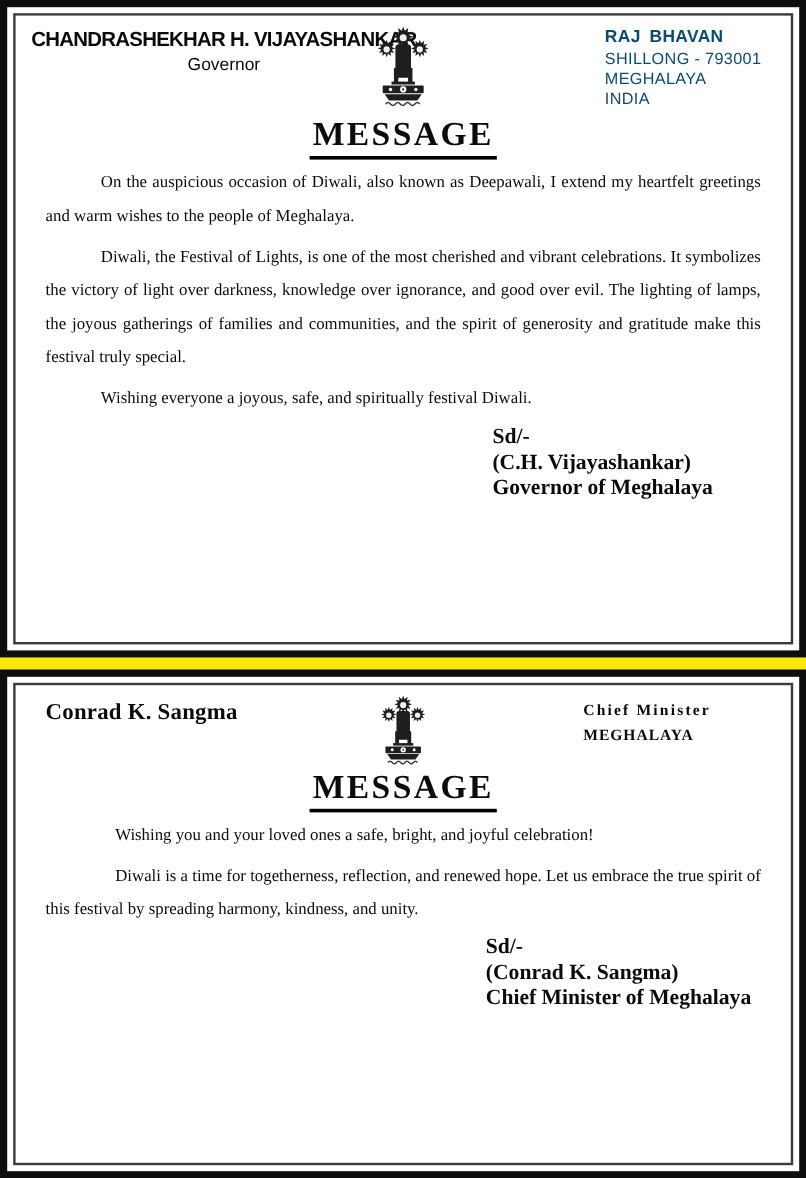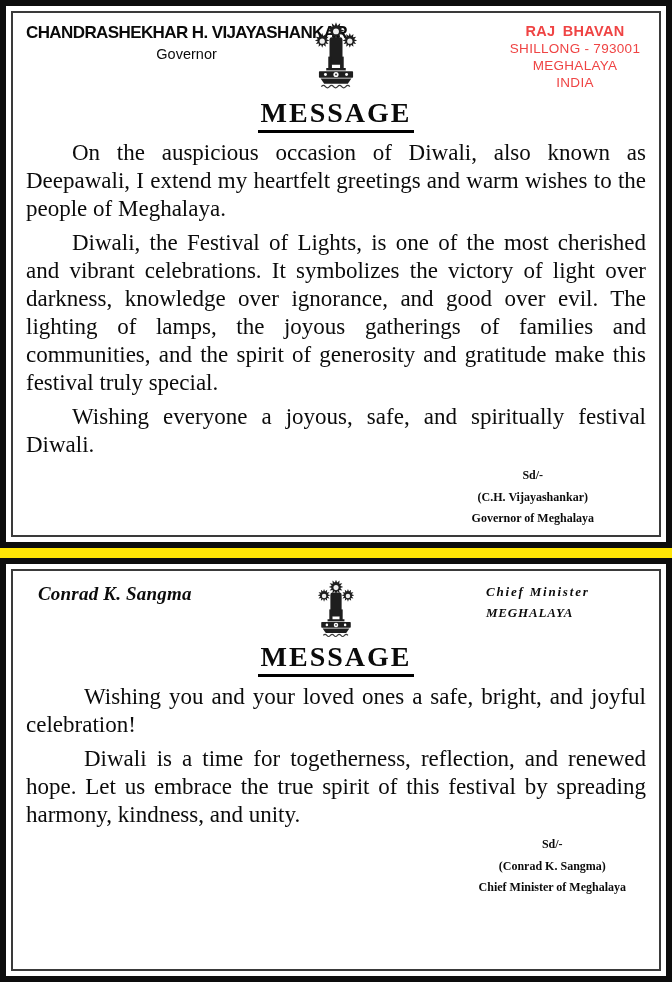--- a/index.html
+++ b/index.html
@@ -8,52 +8,52 @@
   .panel{box-sizing:border-box;background:#ffffff;border:6px solid #0d0d0d;}
   .p1{height:548px;}
   .divider{height:10px;background:#ffe505;}
   .p2{flex:1;}
   .inner{box-sizing:border-box;height:calc(100% - 10px);margin:5px;border:2px solid #3a3a3a;
          padding:2px 13px 4px;position:relative;overflow:hidden;background:#fff;}
 
   
   .hdr{position:relative;display:flex;align-items:flex-start;}
   .hdr1{min-height:78px;}
-  .hdr2{min-height:64px;font-style:italic;}
+  .hdr2{min-height:64px;}
   .hdr1-left{padding-top:8px;text-align:center;}
   .gov-name{font-family:"Liberation Sans", sans-serif;font-weight:bold;font-size:17px;
             letter-spacing:-0.6px;white-space:nowrap;}
   .gov-desig{font-family:"Liberation Sans", sans-serif;font-weight:normal;font-size:14.5px;margin-top:3px;}
-  .hdr1-right{margin-left:auto;width:142px;text-align:center;padding-top:8px;
+  .hdr1-right{margin-left:auto;width:142px;text-align:left;padding-top:8px;
               font-family:"Liberation Sans", sans-serif;font-size:13.5px;line-height:17px;
-              letter-spacing:0.3px;color:#ef4444;}
+              letter-spacing:0.3px;color:#0c4a6e;}
   .addr-l1{font-weight:bold;font-size:14.5px;word-spacing:3px;}
   .cm-name{padding-top:10px;padding-left:12px;font-weight:bold;font-size:19px;letter-spacing:0.2px;}
   .hdr2-right{margin-left:auto;width:160px;text-align:left;padding-top:8px;font-weight:bold;
               font-size:13px;line-height:21px;}
   .cm-office-l1{letter-spacing:1.8px;}
   .cm-office-l2{letter-spacing:0.8px;}
 
   
   .emblem{position:absolute;left:50%;transform:translateX(-50%);top:4px;}
   .emblem svg{display:block;}
 
   
   .msg-title{margin:4px 0 2px;text-align:center;font-size:28px;font-weight:bold;}
   .msg-title span{display:inline-block;letter-spacing:2px;border-bottom:3.5px solid #000;
                   padding:0 3px 1px;}
 
   
-  .bodytext p{margin:6px 0 0;font-size:23px;line-height:28px;text-align:justify;
+  .bodytext p{margin:6px 12px 0;font-size:14px;line-height:28px;text-align:justify;
               text-indent:46px;}
   .p2 .bodytext p{text-indent:58px;}
 
   
-  .sig{width:fit-content;margin:6px 52px 0 auto;text-align:center;font-weight:bold;
-       font-size:12px;line-height:21.5px;}
+  .sig{width:fit-content;margin:6px 52px 0 auto;text-align:left;font-weight:bold;
+       font-size:18px;line-height:21.5px;}
   .p2 .sig{margin-right:20px;margin-top:5px;}
 </style>
 </head>
 <body>
 
 <svg width="0" height="0" style="position:absolute" aria-hidden="true">
   <defs>
     <polygon id="mane-shape" points="9,0 5.3,1.4 7.8,4.5 3.9,3.9 4.5,7.8 1.4,5.3 0,9 -1.4,5.3 -4.5,7.8 -3.9,3.9 -7.8,4.5 -5.3,1.4 -9,0 -5.3,-1.4 -7.8,-4.5 -3.9,-3.9 -4.5,-7.8 -1.4,-5.3 0,-9 1.4,-5.3 4.5,-7.8 3.9,-3.9 7.8,-4.5 5.3,-1.4"></polygon>
     <symbol id="emblem-sym" viewBox="0 0 64 88">
       <g fill="#1e1e1e">

